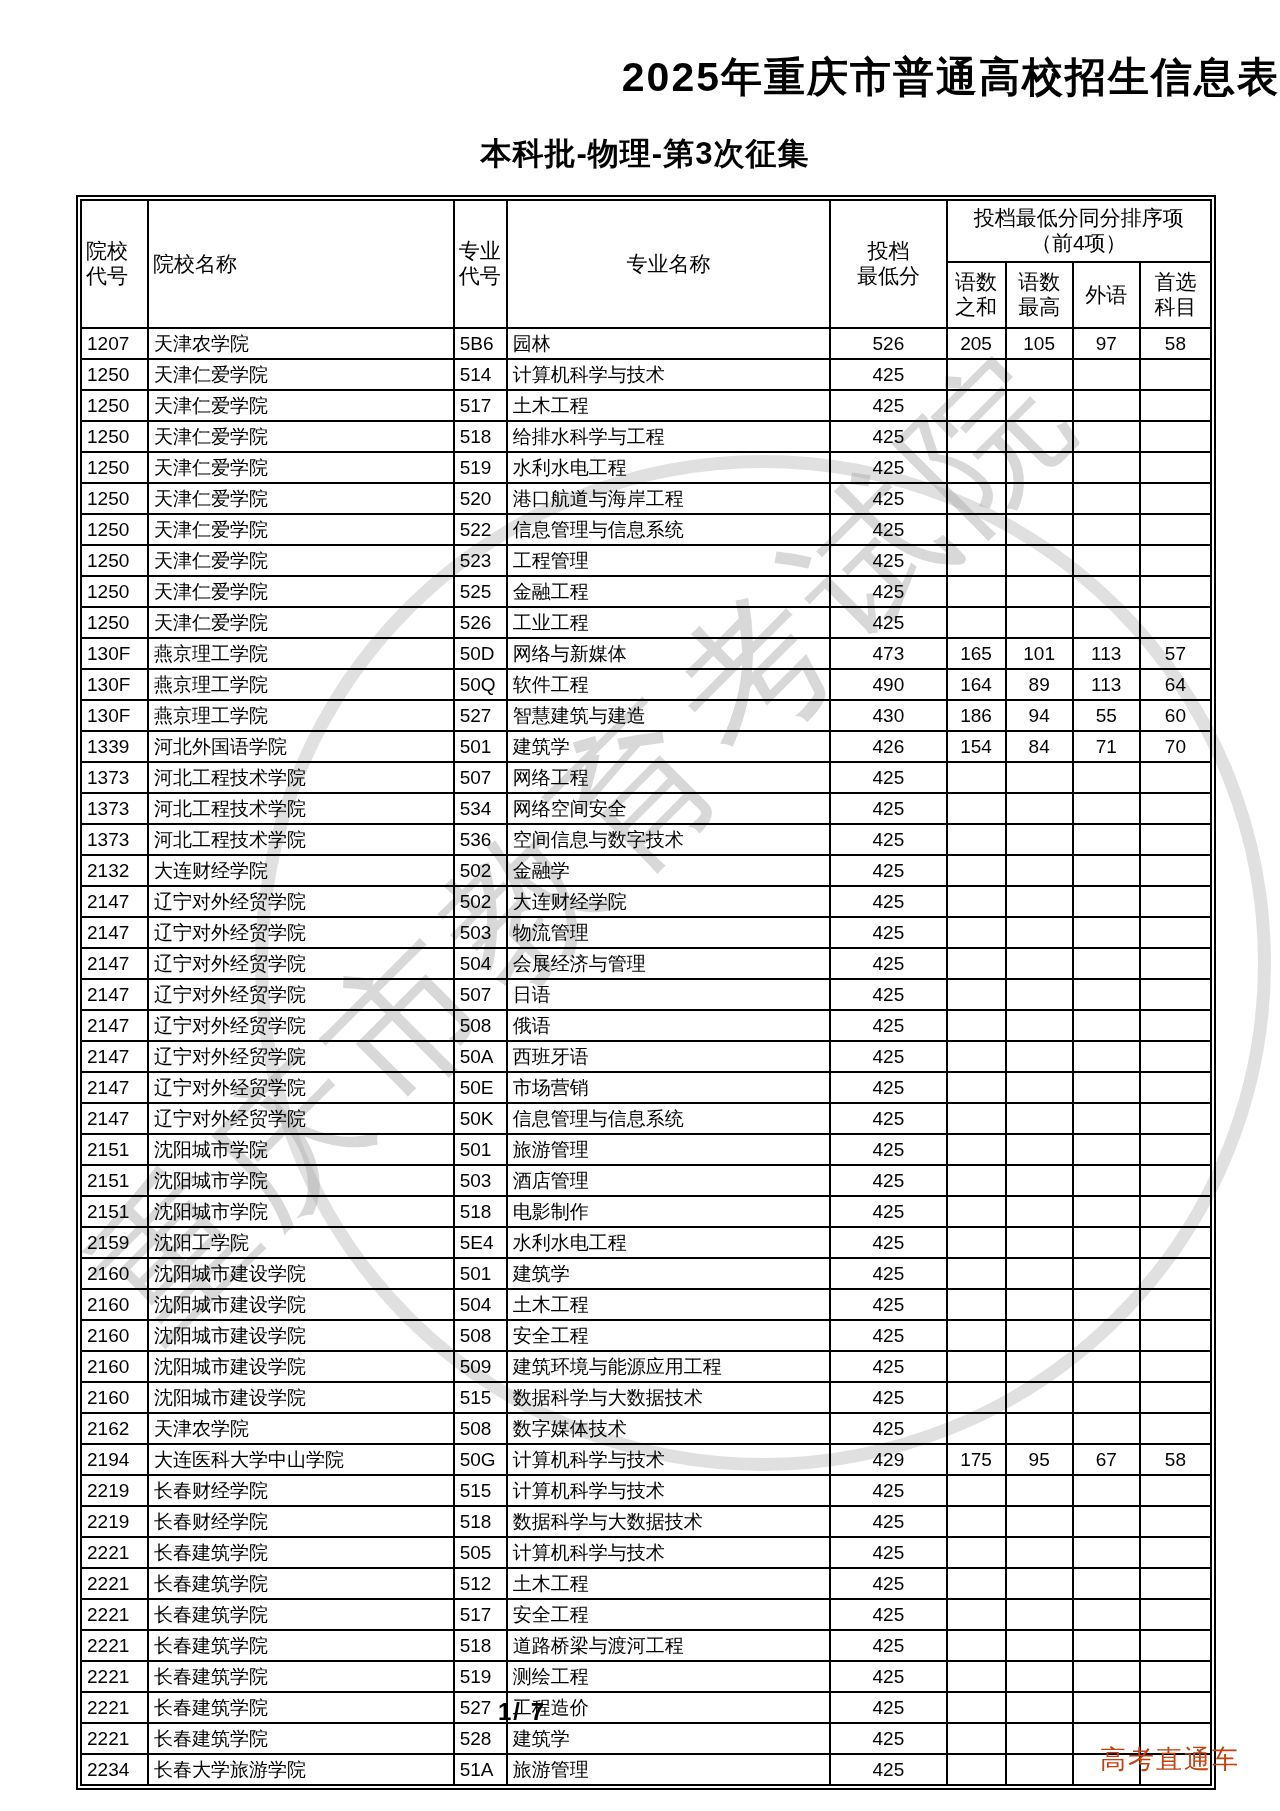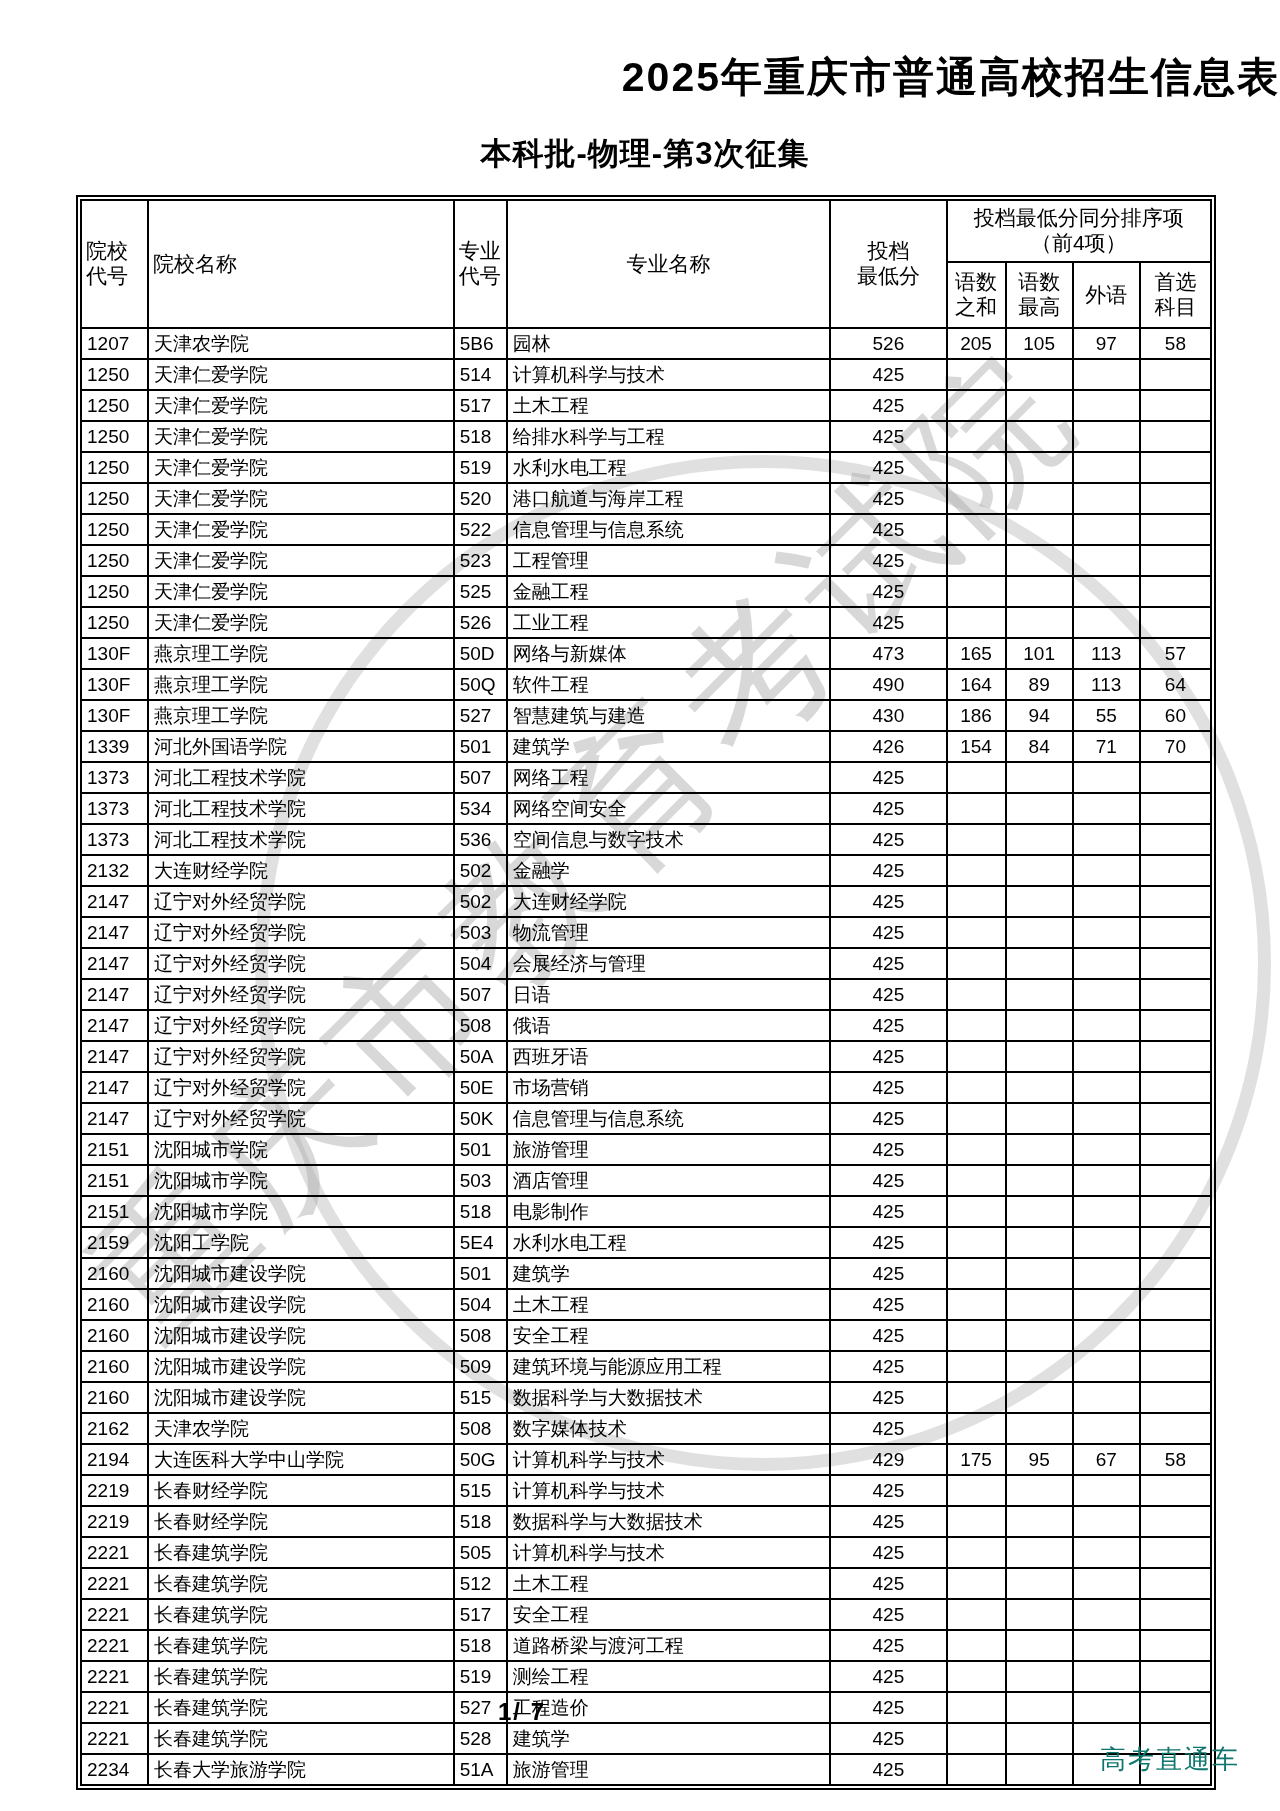--- a/index.html
+++ b/index.html
@@ -46,21 +46,21 @@
   tbody td{
     height:29px;font-size:19px;line-height:29px;
     white-space:nowrap;padding:0 5px;vertical-align:middle;
   }
   .al{text-align:left;}
   .ac{text-align:center;}
   
   .pageno{position:absolute;left:498px;top:1698px;font-size:24px;letter-spacing:2px;font-weight:bold;}
   .brand{
     position:absolute;right:40px;top:1742px;font-size:26px;
-    color:#0f766e;letter-spacing:2px;
+    color:#c2410c;letter-spacing:2px;
   }
 </style>
 </head>
 <body>
 
 <div class="page">
 
   <div class="wm-ring"></div>
   <div class="wm-text">重庆市教育考试院</div>
 

